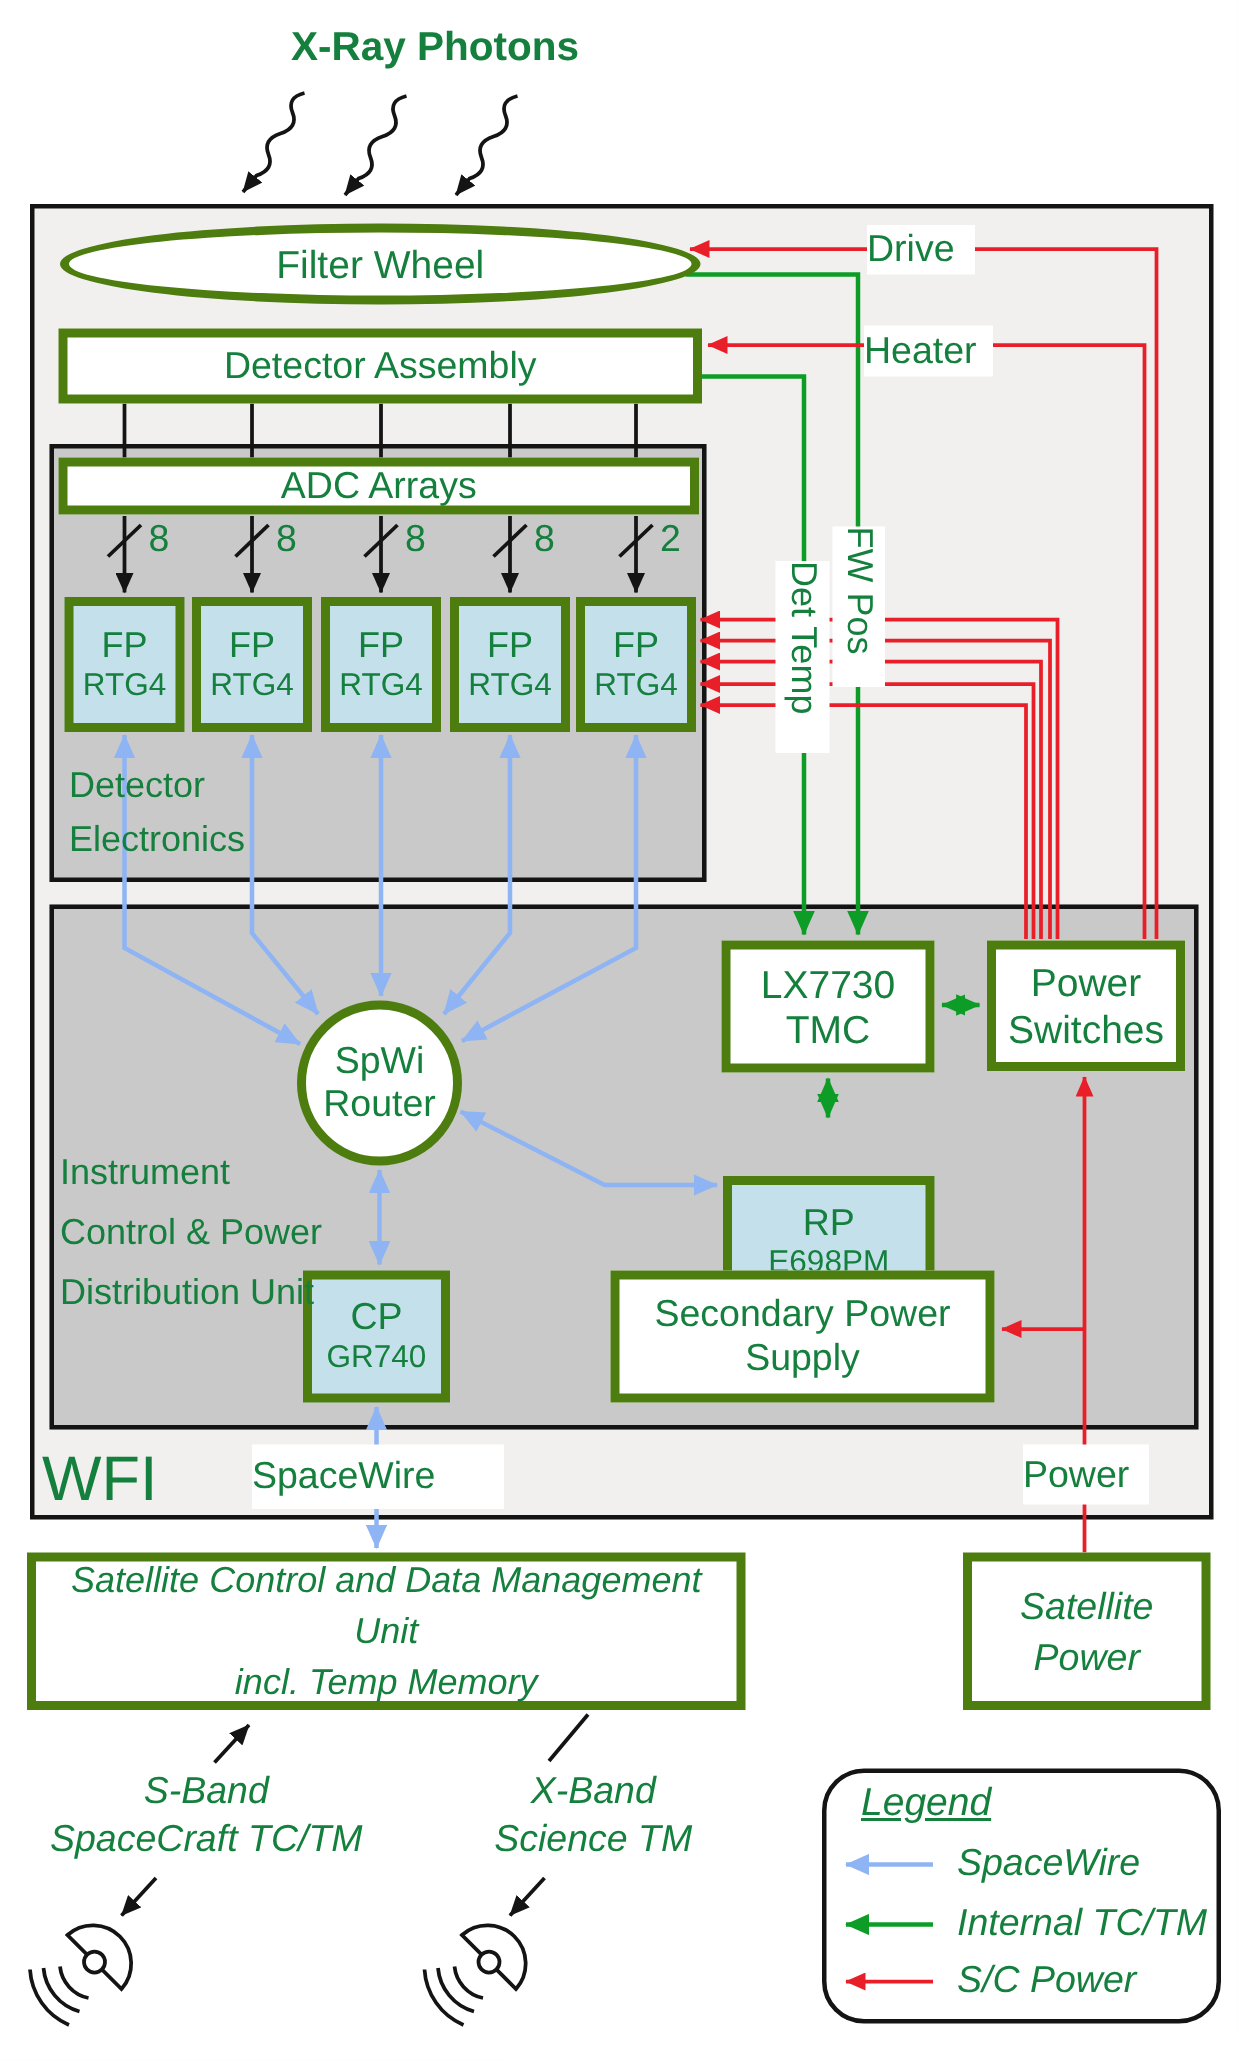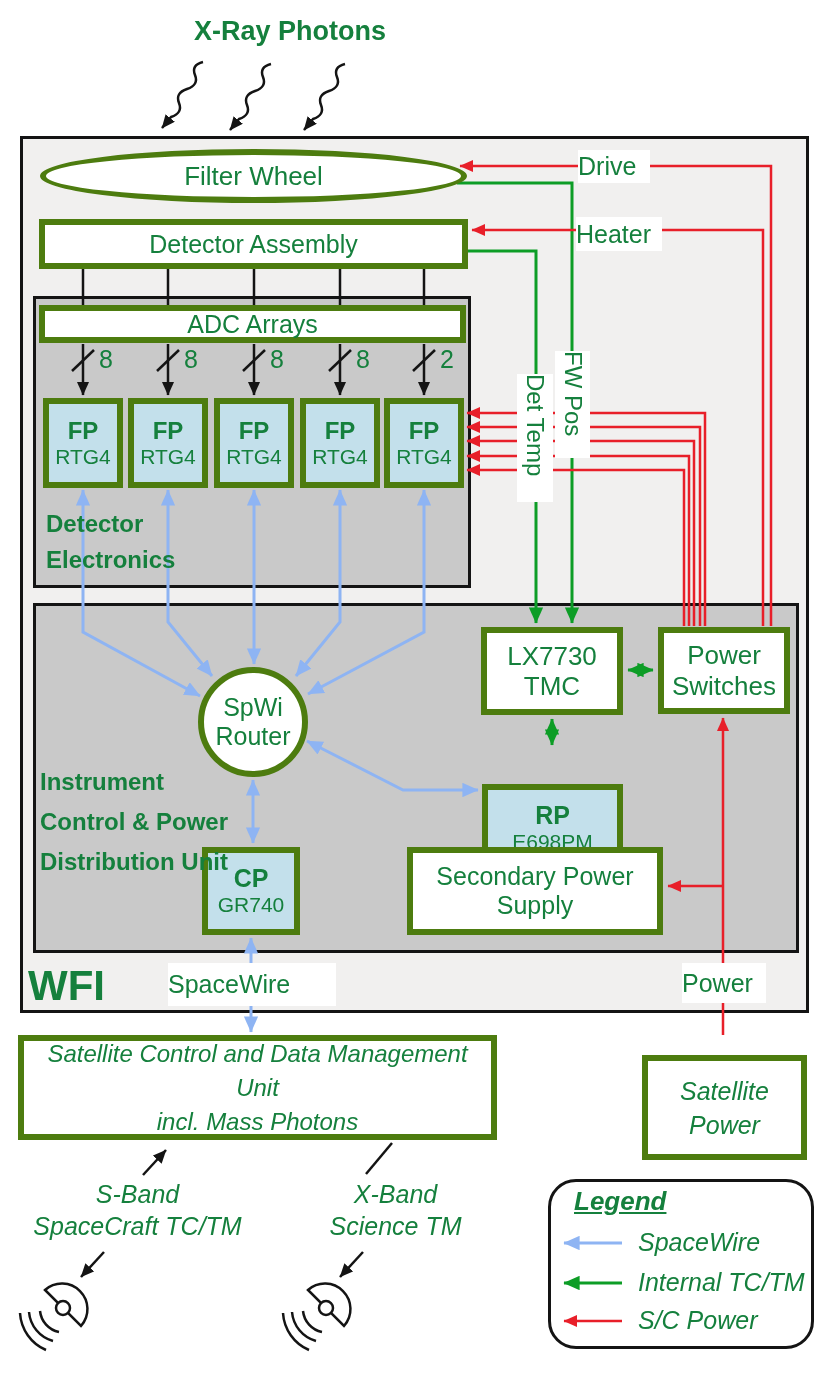--- a/index.html
+++ b/index.html
@@ -16,21 +16,21 @@
        display:flex;flex-direction:column;align-items:center;justify-content:center;
        text-align:center;line-height:1.16;}
   .fpbox{background:#c3e0eb;}
   .bluebox{background:#c3e0eb;}
   .ellipse{border-radius:50%;}
   .circle{border-radius:50%;}
   .chip{background:#ffffff;z-index:4;display:flex;align-items:center;justify-content:flex-start;
         text-align:center;}
   .vchip{writing-mode:vertical-rl;text-orientation:mixed;}
   .lbl{z-index:4;}
-  .bold{font-weight:bold;}
+  .bold{font-weight:normal;}
   .italic{font-style:italic;}
   .f21{font-size:21px;}
   .f24{font-size:24px;}
   .f25{font-size:25px;}
   .f26{font-size:26px;}
   .f27{font-size:27px;}
   #overlay{position:absolute;left:0;top:0;z-index:2;pointer-events:none;}
   .legendbox{background:none;border:3px solid #141414;border-radius:28px;z-index:3;}
   .num{font-size:25px;z-index:3;}
 </style>
@@ -208,23 +208,23 @@
     <span>SpaceWire</span>
   </div>
   <div class="abs chip f25" style="left:682px;top:963px;width:84px;height:40px;">
     <span>Power</span>
   </div>
 
   <div class="abs lbl bold" style="left:28px;top:962px;font-size:42px;">WFI</div>
 
   <div class="abs box italic f24" style="left:18px;top:1035px;width:479px;height:105px;line-height:34px;">
     <span>Satellite Control and Data Management Unit</span>
-    <span>incl. Mass Photons</span>
-  </div>
-  <div class="abs box italic f25" style="left:642px;top:1035px;width:165px;height:105px;line-height:34px;margin-top:20px;">
+    <span>incl. Temp Memory</span>
+  </div>
+  <div class="abs box italic f25" style="left:642px;top:1035px;width:165px;height:105px;line-height:34px;">
     <span>Satellite</span>
     <span>Power</span>
   </div>
 
   <div class="abs lbl italic f25" style="left:298px;top:1178px;width:195px;text-align:center;line-height:32px;">
     <div>X-Band</div>
     <div>Science TM</div>
   </div>
   <div class="abs lbl italic f25" style="left:25px;top:1178px;width:225px;text-align:center;line-height:32px;">
     <div>S-Band</div>

